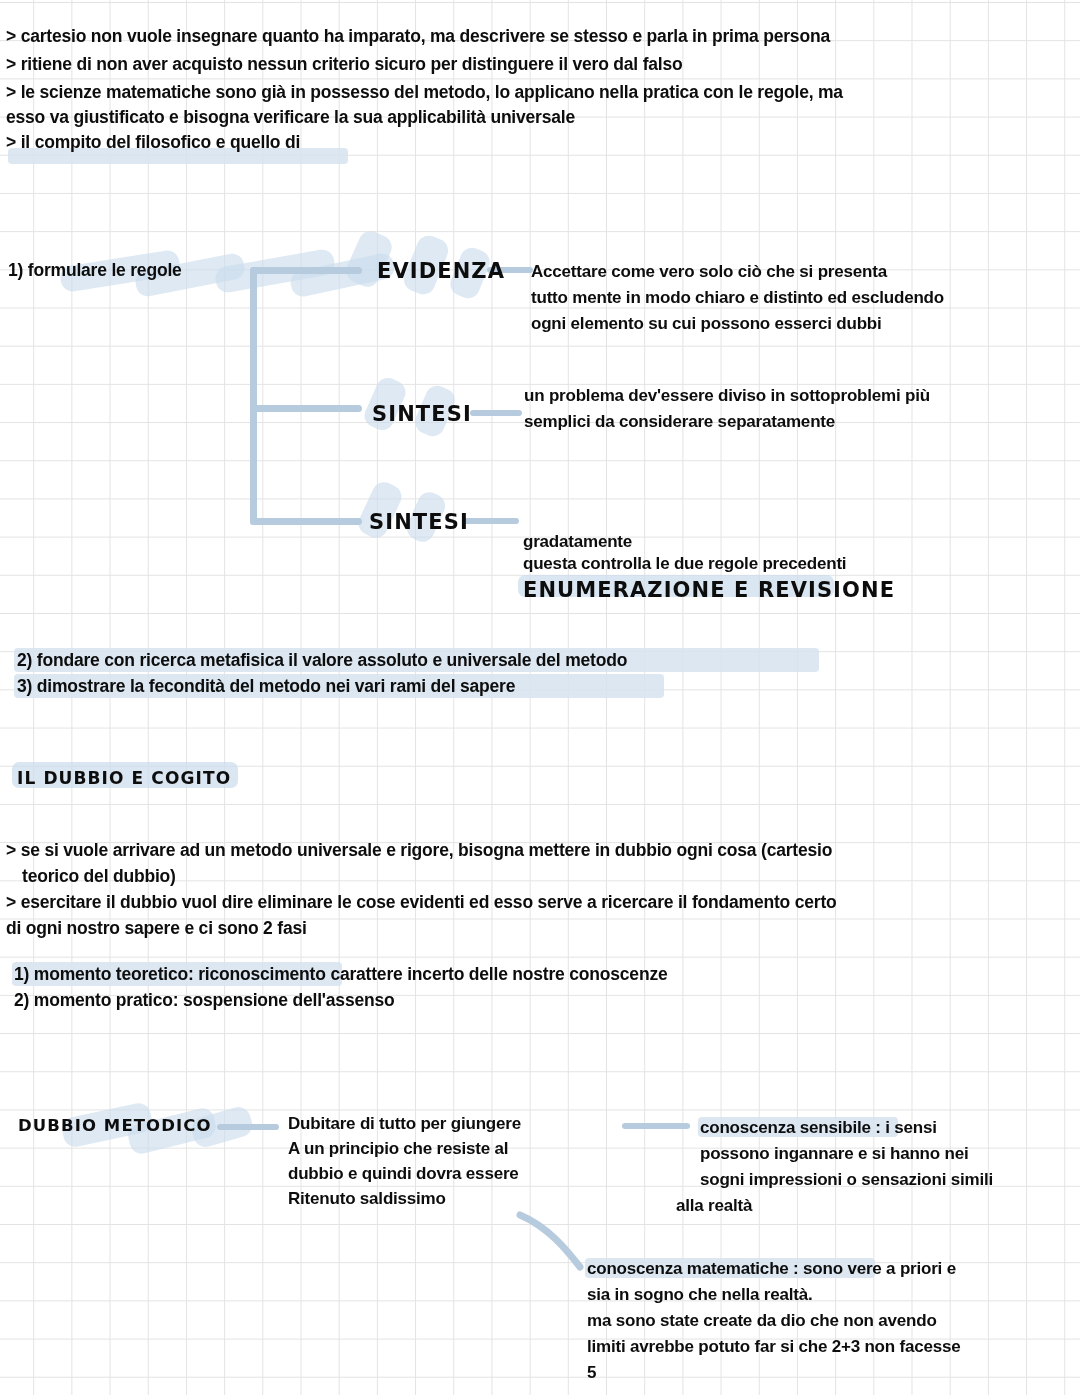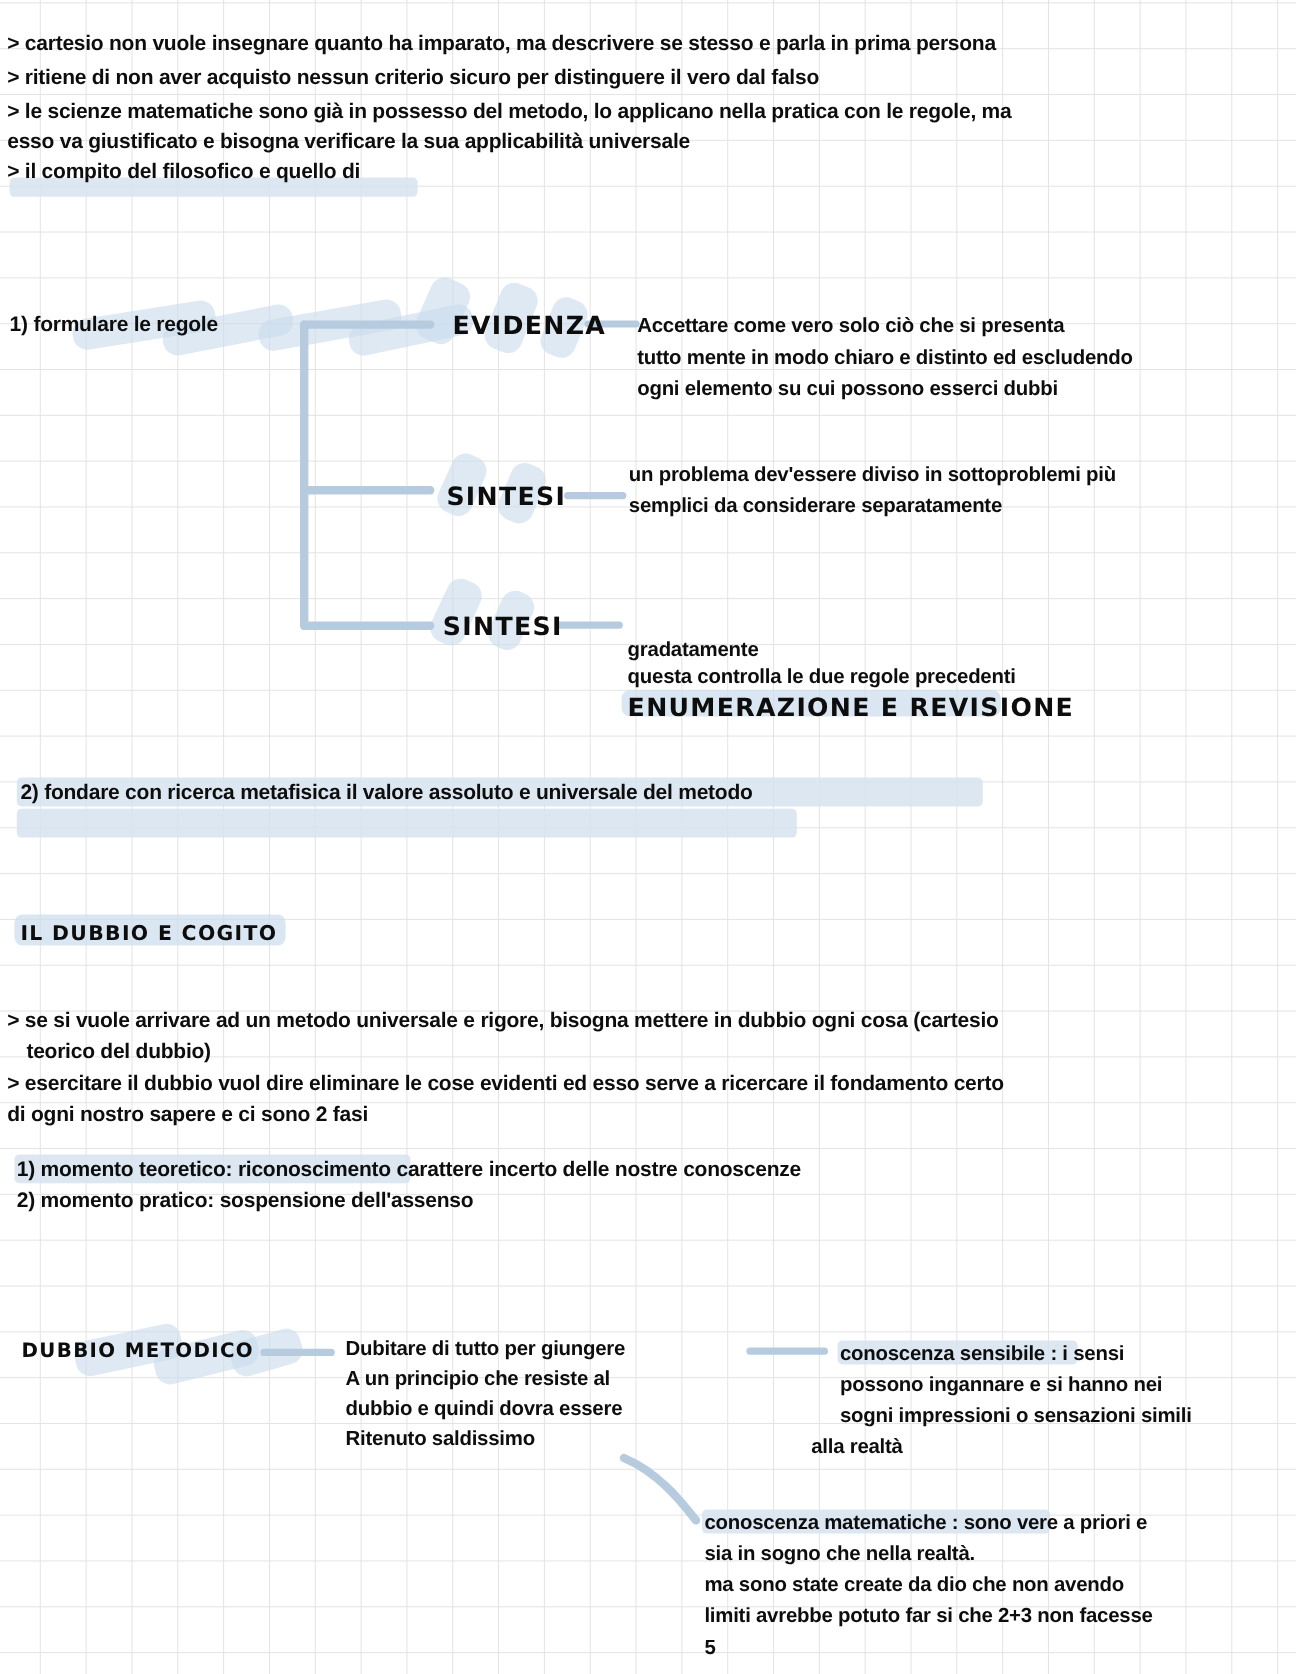--- a/index.html
+++ b/index.html
@@ -125,20 +125,21 @@
   <div class="txt note" style="left:523px; top:529px;">gradatamente</div>
   <div class="txt note" style="left:523px; top:551px;">questa controlla le due regole precedenti</div>
 
   <div class="hl" style="left:518px; top:575px; width:316px; height:22px;"></div>
   <div class="txt cap" style="left:523px; top:578px;">ENUMERAZIONE E REVISIONE</div>
 
   <div class="hl-soft" style="left:14px; top:648px; width:805px; height:24px;"></div>
   <div class="hl-soft" style="left:14px; top:674px; width:650px; height:24px;"></div>
 
   <div class="txt body-line" style="left:17px; top:648px;">2) fondare con ricerca metafisica il valore assoluto e universale del metodo</div>
+  <div class="txt body-line" style="left:17px; top:674px;">3) dimostrare la fecondità del metodo nei vari rami del sapere</div>
 
   <div class="hl" style="left:12px; top:762px; width:226px; height:26px;"></div>
   <div class="txt cap" style="left:17px; top:766px; font-size:17px;">IL DUBBIO E COGITO</div>
 
   <div class="txt body-line" style="left:6px; top:838px;">&gt; se si vuole arrivare ad un metodo universale e rigore, bisogna mettere in dubbio ogni cosa (cartesio</div>
   <div class="txt body-line" style="left:22px; top:864px;">teorico del dubbio)</div>
   <div class="txt body-line" style="left:6px; top:890px;">&gt; esercitare il dubbio vuol dire eliminare le cose evidenti ed esso serve a ricercare il fondamento certo</div>
   <div class="txt body-line" style="left:6px; top:916px;">di ogni nostro sapere e ci sono 2 fasi</div>
 
   <div class="hl-soft" style="left:12px; top:962px; width:330px; height:24px;"></div>

